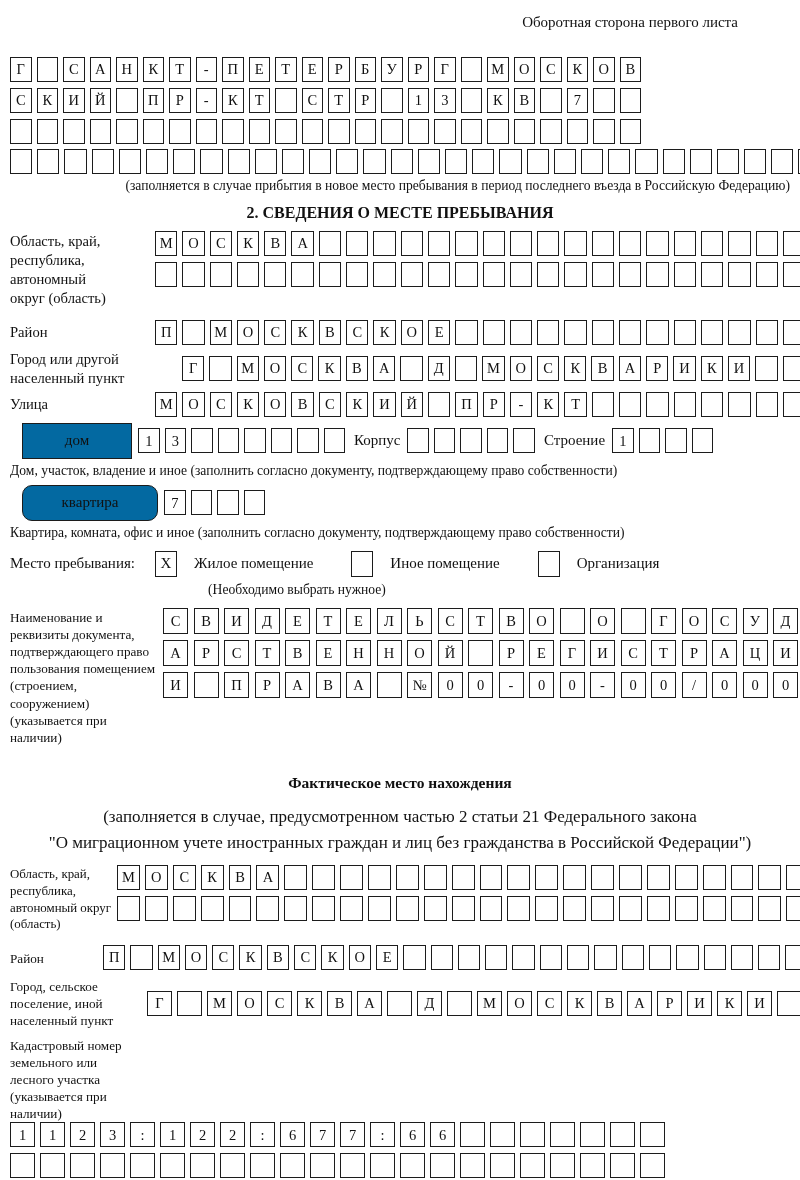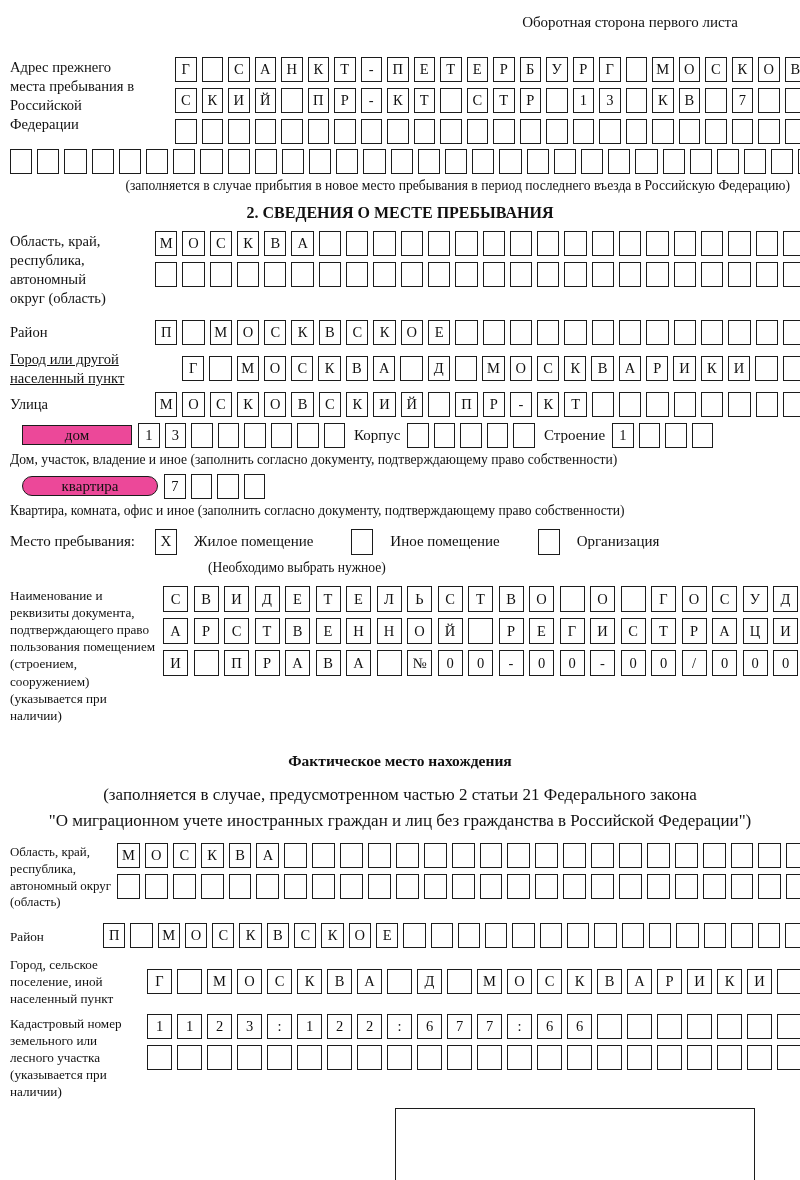--- a/index.html
+++ b/index.html
@@ -19,63 +19,60 @@
   .doc{gap:5.5px;} .doc .cell{width:23px;height:24px;}
   .w22 .cell{width:23px;}
   .r4{margin-top:5px;} .r4 .cell{width:20.2px;}
 
   
   .frow{display:flex;align-items:flex-start;}
   .frow.vc{align-items:center;}
   .label{flex:none;font-size:14.6px;line-height:1.3;padding-top:1px;}
   .lbl-top{width:165px;} .lbl-top .inner{max-width:128px;}
   .lbl-s2{width:145px;} .lbl-s2 .inner{max-width:102px;}
-  .lbl-city1{width:172px;} .lbl-city1 .inner{max-width:150px;text-decoration:underline;}
+  .lbl-city1{width:172px;} .lbl-city1 .inner{max-width:150px;}
   .lbl-doc{width:153px;font-size:13.2px;} .lbl-doc .inner{max-width:148px;}
   .lbl-aR{width:107px;font-size:12.9px;} .lbl-aR .inner{max-width:103px;}
   .lbl-aD{width:93px;font-size:13.2px;}
   .lbl-a22{width:137px;font-size:13.2px;} .lbl-a22 .inner{max-width:134px;}
 
   .caption{font-size:13.6px;margin-top:4px;}
   .caption.center{text-align:right;}
 
   .sec-title{font-weight:bold;font-size:16px;text-align:center;margin:10px 0 9px;}
 
-  .namebox{border:1.5px solid #1c1c1c;height:20px;box-sizing:border-box;display:flex;
-           align-items:center;justify-content:center;font-size:15px;flex:none;background:#ec4899;}
+  .namebox{border:1.5px solid #1c1c1c;height:36px;box-sizing:border-box;display:flex;
+           align-items:center;justify-content:center;font-size:15px;flex:none;background:#0369a1;}
   .house-row{display:flex;align-items:center;margin:6px 0 2px;}
   .dom-box{width:110px;margin-left:12px;margin-right:6px;}
   .kv-box{width:136px;margin-left:12px;margin-right:6px;border-radius:10px;}
   .inline-label{font-size:15px;margin:0 7px 0 9px;flex:none;}
 
   .stay-row{display:flex;align-items:center;margin-top:10px;font-size:15px;gap:8px;}
   .cbox{flex:none;width:20px;height:24px;border:1.6px solid #1c1c1c;display:flex;
         align-items:center;justify-content:center;font-size:15px;margin:0 9px 0 12px;background:#fff;}
   .opt-label{margin-right:18px;}
   .stay-note{font-size:13.6px;text-align:center;width:430px;margin:5px 0 10px 72px;}
 
   .fact-title{font-weight:bold;font-size:15.5px;text-align:center;margin:28px 0 12px;}
   .fact-sub{font-size:17px;text-align:center;line-height:1.5;margin-bottom:10px;}
 
   .stamp-box{width:358px;height:176px;border:1.6px solid #1c1c1c;margin:8px 0 6px 385px;background:#fff;}
 
   .mb4{margin-bottom:4px;} .mb6{margin-bottom:6px;margin-top:7px;} .mb12{margin-bottom:12px;}
-  .mt6{margin-top:6px;}
+  .mt6{margin-top:6px;flex-direction:column;}
 </style>
 </head>
 <body>
 
 <div class="page">
 
   <div class="top-note">Оборотная сторона первого листа</div>
 
   <div class="frow">
-    <div class="label lbl-top">
-      <div class="inner">Адрес прежнего места пребывания в Российской Федерации</div>
-    </div>
     <div class="col">
       <div class="cells top">
           <span class="cell">Г</span>
           <span class="cell"></span>
           <span class="cell">С</span>
           <span class="cell">А</span>
           <span class="cell">Н</span>
           <span class="cell">К</span>
           <span class="cell">Т</span>
           <span class="cell">-</span>

